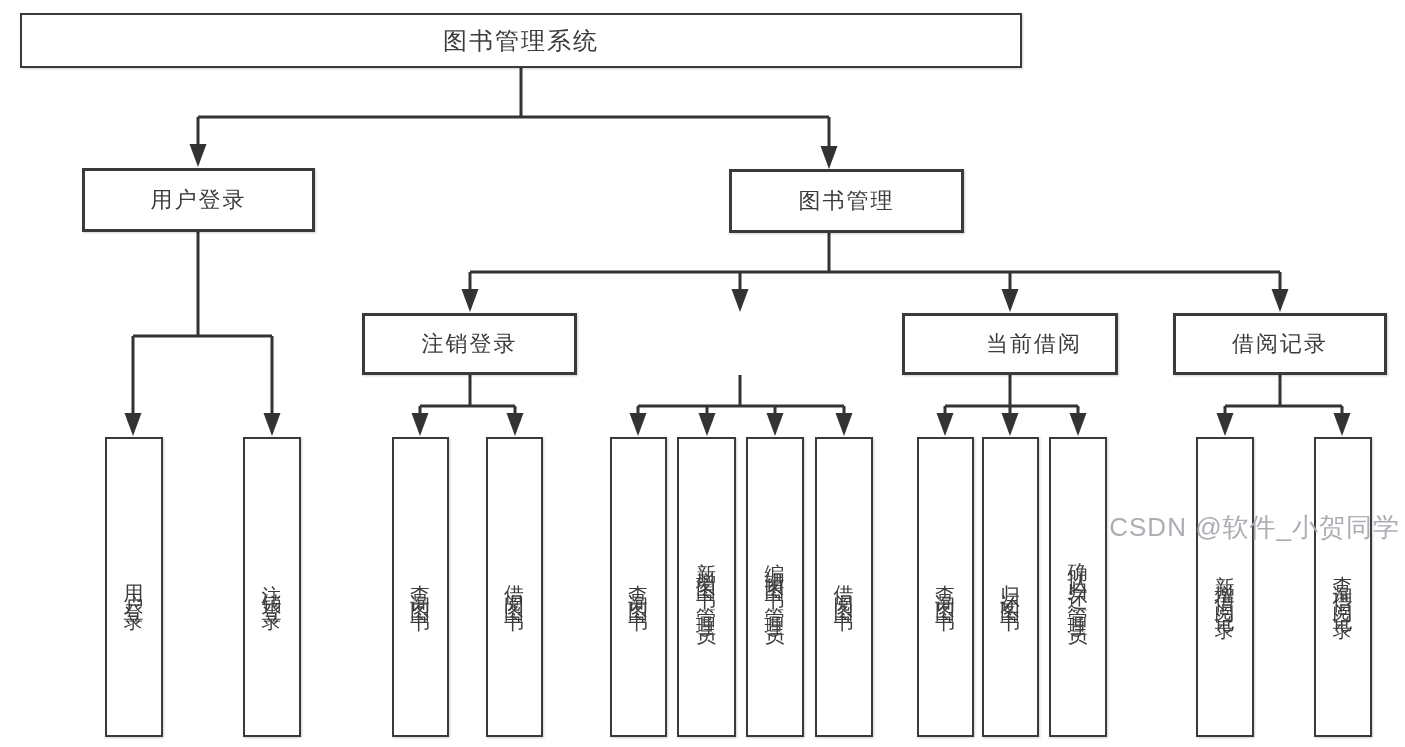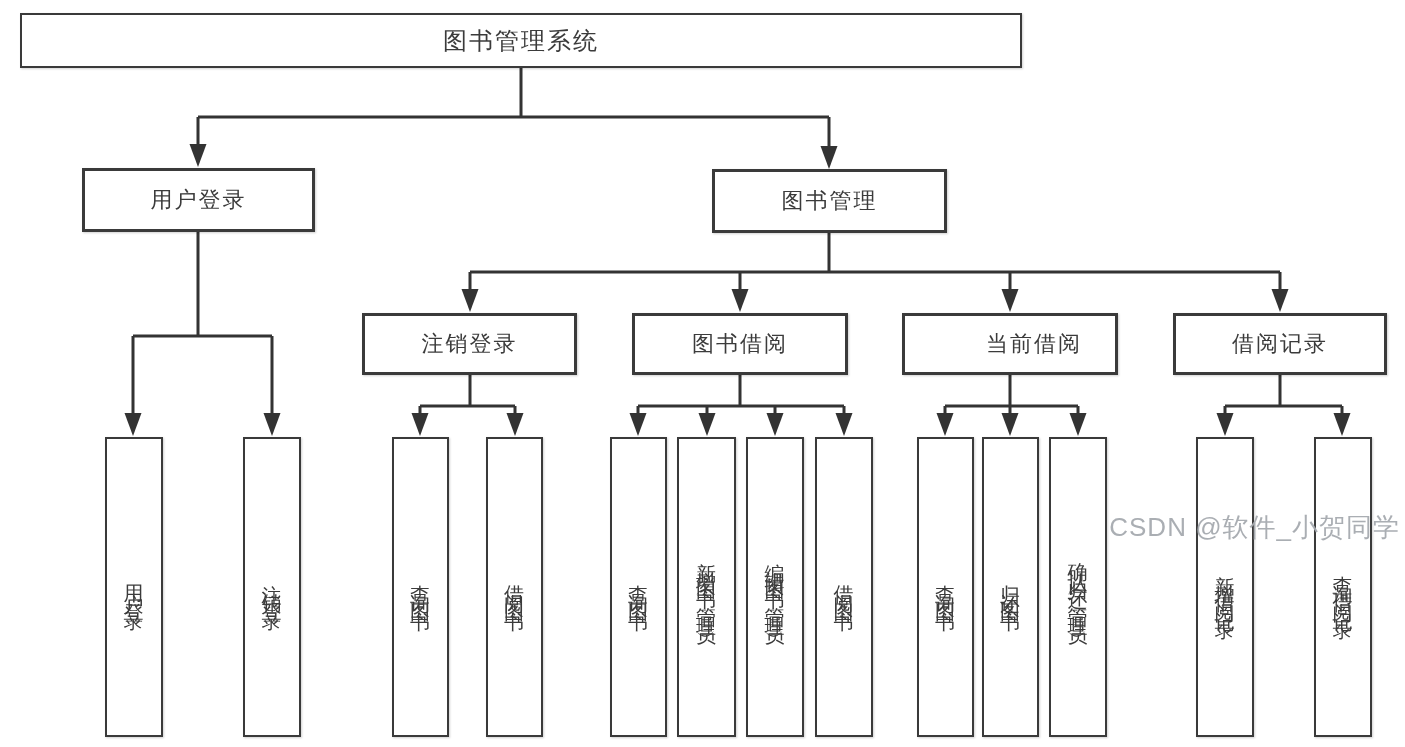--- a/index.html
+++ b/index.html
@@ -86,29 +86,26 @@
     <polygon fill="#333333" stroke="none" points="1333.5,413 1350.5,413 1342,436"></polygon>
   </svg>
 
   <div class="box root" style="left:20px; top:13px; width:1002px; height:55px;">
     <span>图书管理系统</span>
   </div>
 
   <div class="box lvl" style="left:82px; top:168px; width:233px; height:64px;">
     <span>用户登录</span>
   </div>
-  <div class="box lvl" style="left:712px; top:169px; width:235px; height:64px;">
+  <div class="box lvl" style="left:729px; top:169px; width:235px; height:64px;">
     <span>图书管理</span>
   </div>
 
   <div class="box lvl" style="left:362px; top:313px; width:215px; height:62px;">
     <span>注销登录</span>
-  </div>
-  <div class="box lvl" style="left:632px; top:313px; width:216px; height:62px;">
-    <span>图书借阅</span>
   </div>
   <div class="box lvl" style="left:902px; top:313px; width:216px; height:62px;padding-left:48px;">
     <span>当前借阅</span>
   </div>
   <div class="box lvl" style="left:1173px; top:313px; width:214px; height:62px;">
     <span>借阅记录</span>
   </div>
 
   <div class="box leaf" style="left:105px; top:437px; width:58px; height:300px;">
     <span>用户登录</span>

